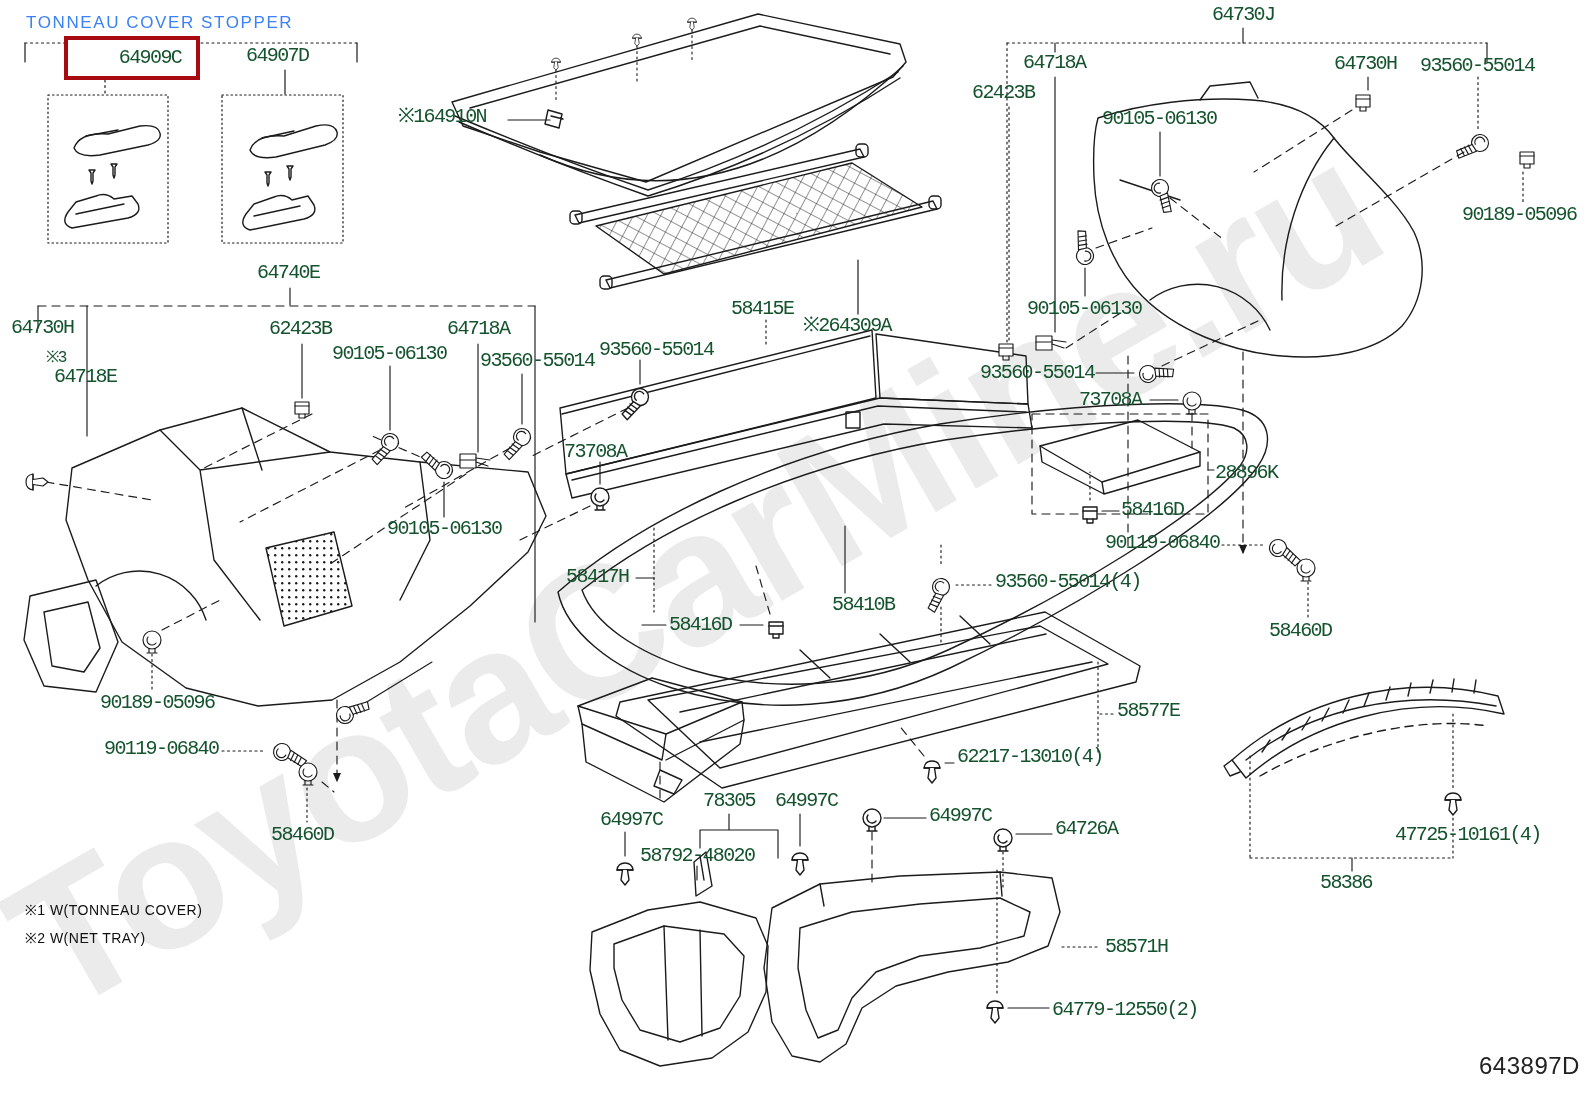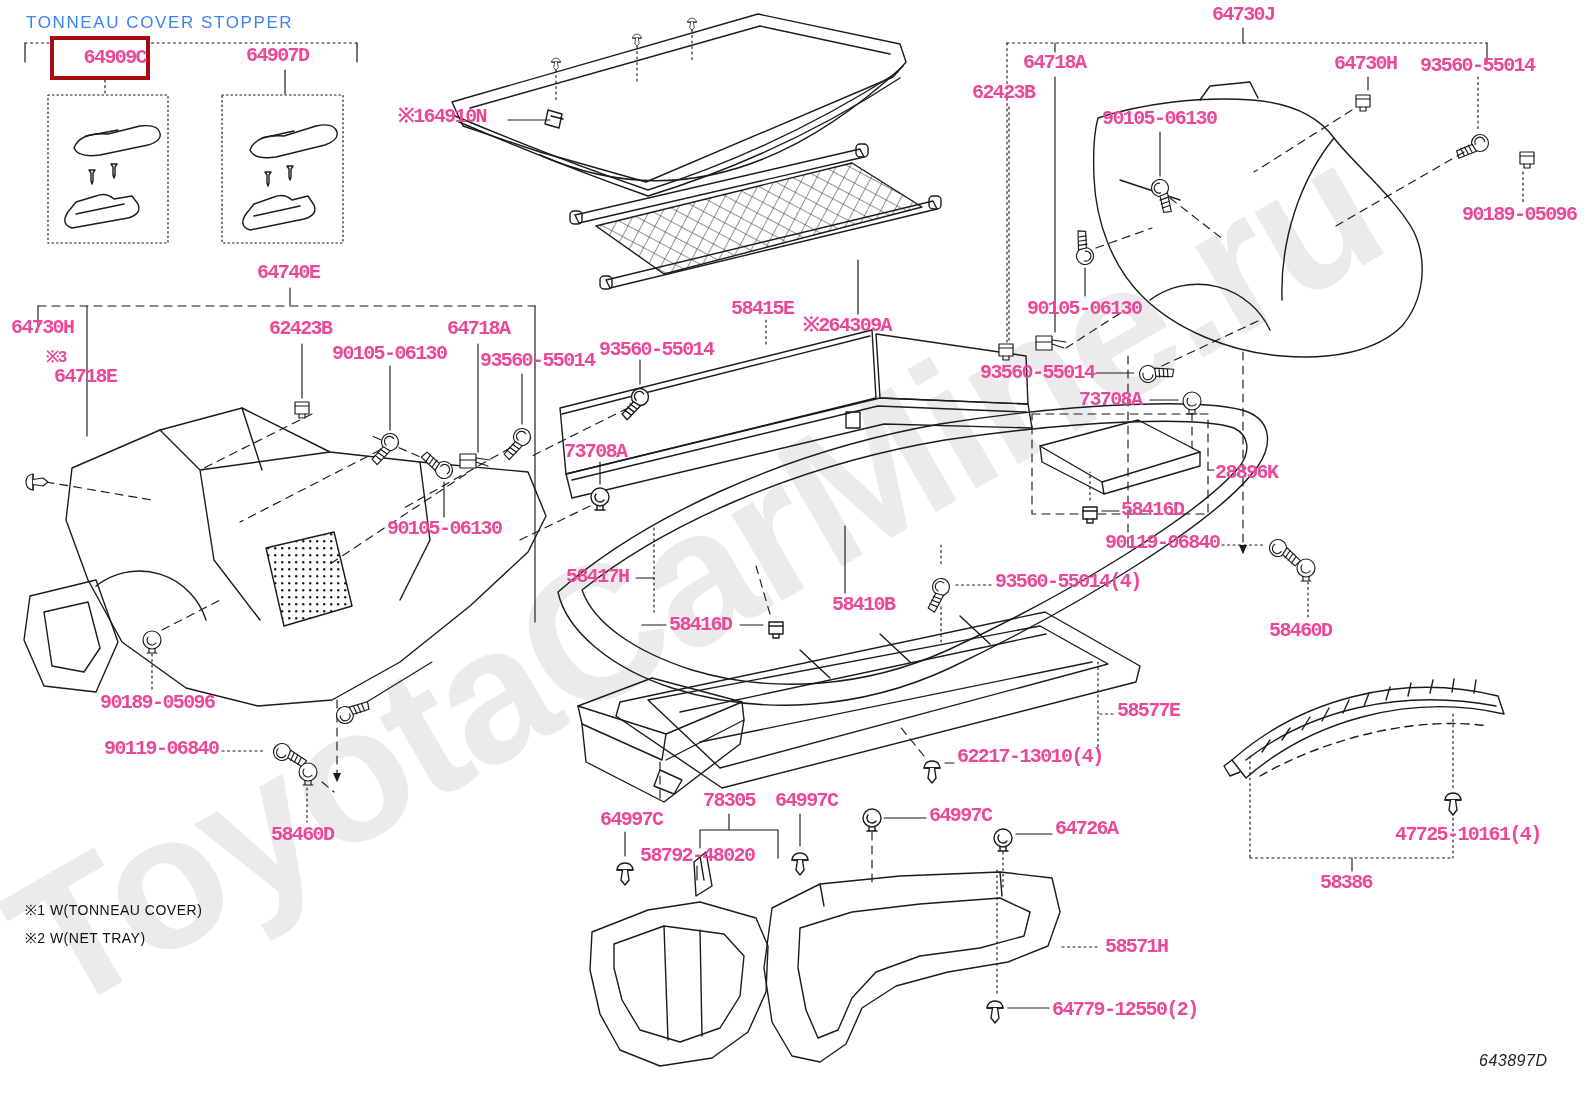--- a/index.html
+++ b/index.html
@@ -3,30 +3,30 @@
 <meta charset="utf-8">
 <style>
   html,body{margin:0;padding:0;background:#fff;}
   #canvas{position:relative;width:1592px;height:1099px;background:#ffffff;overflow:hidden;
           font-family:"Liberation Sans",sans-serif;}
   .wm{position:absolute;left:-20px;top:878px;font-size:190px;font-weight:bold;
       letter-spacing:-4px;color:#000;opacity:0.075;white-space:nowrap;
       transform:rotate(-30deg);transform-origin:left top;line-height:1;
       font-family:"Liberation Sans",sans-serif;pointer-events:none;}
   .lbl{position:absolute;font-family:"Liberation Mono","DejaVu Sans Mono",monospace;
-       font-weight:bold;font-size:20px;letter-spacing:-1.6px;line-height:1;
-       color:#ec4899;white-space:nowrap;cursor:pointer;}
+       font-weight:normal;font-size:20px;letter-spacing:-1.6px;line-height:1;
+       color:#14532d;white-space:nowrap;cursor:pointer;}
   .sm{font-size:16px;}
   .hdr{position:absolute;left:26px;top:13px;font-size:17px;letter-spacing:1.6px;color:#3b82f6;}
   .note{position:absolute;font-size:14px;letter-spacing:0.5px;color:#101010;
         font-family:"Liberation Sans",sans-serif;white-space:nowrap;}
-  .code{position:absolute;left:1479px;top:1052px;font-size:16px;color:#222;
-        font-family:"Liberation Sans",sans-serif;letter-spacing:0.5px;font-style:italic;}
-  .rbox{position:absolute;left:50px;top:36px;width:92px;height:36px;border:4px solid #a80a12;
-        background:#fff;display:flex;align-items:center;justify-content:flex-end;}
+  .code{position:absolute;left:1479px;top:1052px;font-size:24px;color:#222;
+        font-family:"Liberation Sans",sans-serif;letter-spacing:0.5px;}
+  .rbox{position:absolute;left:64px;top:36px;width:92px;height:36px;border:4px solid #a80a12;
+        background:#fff;display:flex;align-items:center;justify-content:center;padding-left:36px;}
   svg{position:absolute;left:0;top:0;}
   .dash{stroke-dasharray:8 6;}
   .dot{stroke-dasharray:2 3.5;}
   .fine{stroke-dasharray:1.5 3;}
 </style>
 </head>
 <body>
 
 <div id="canvas">
 

